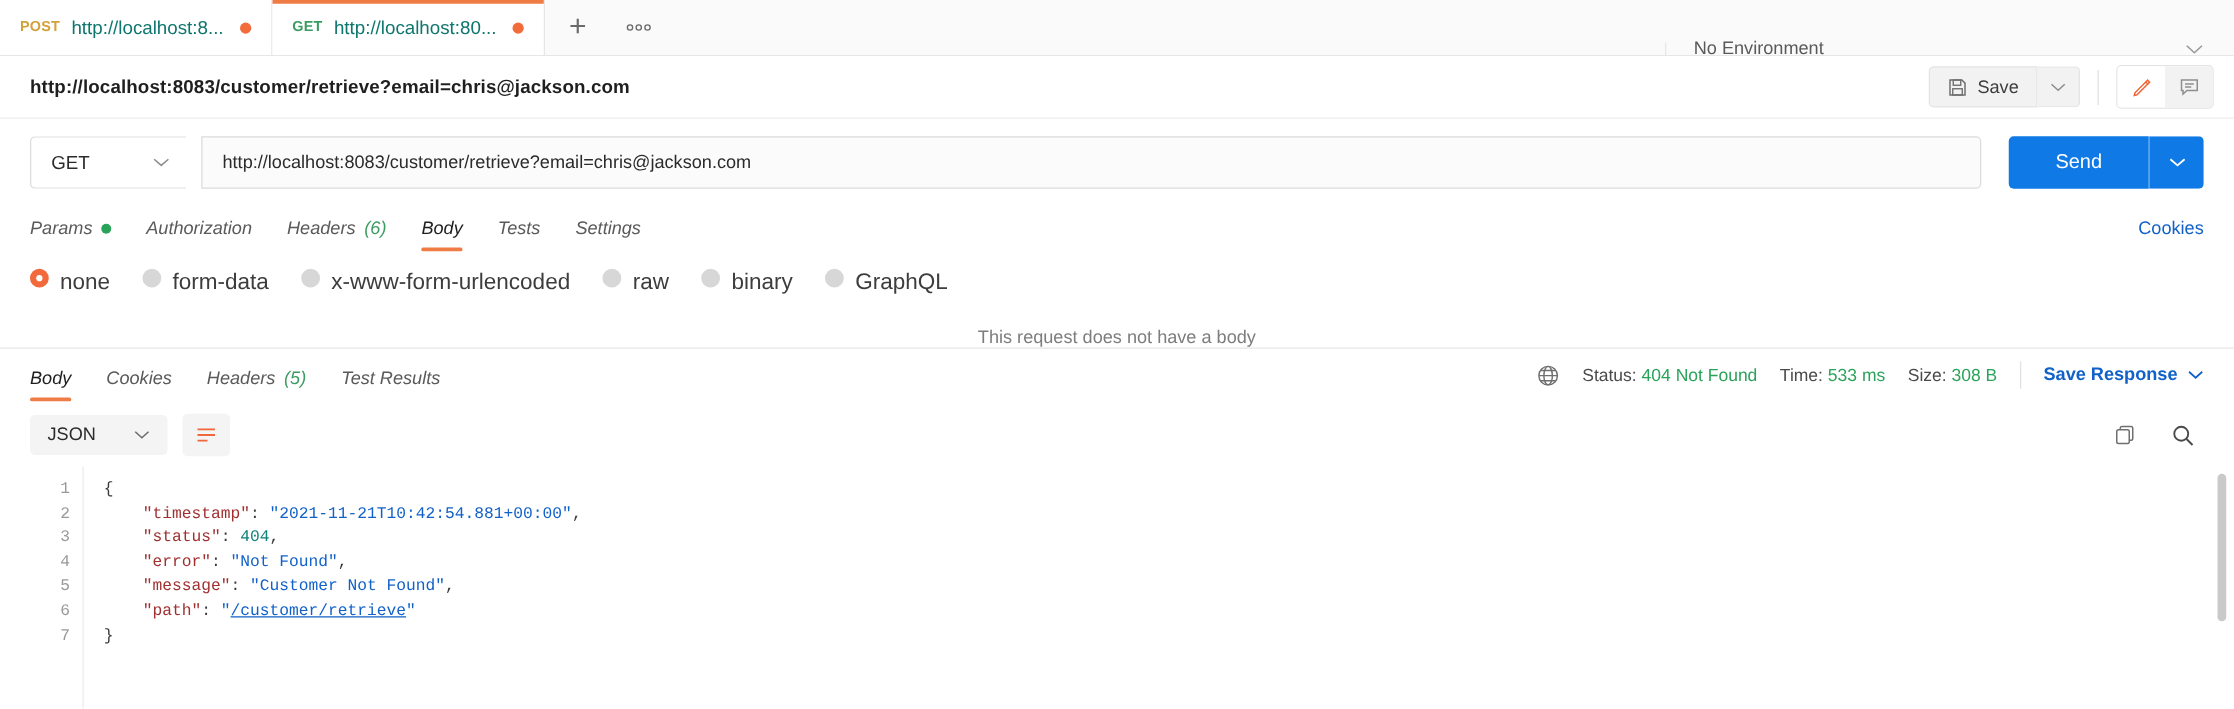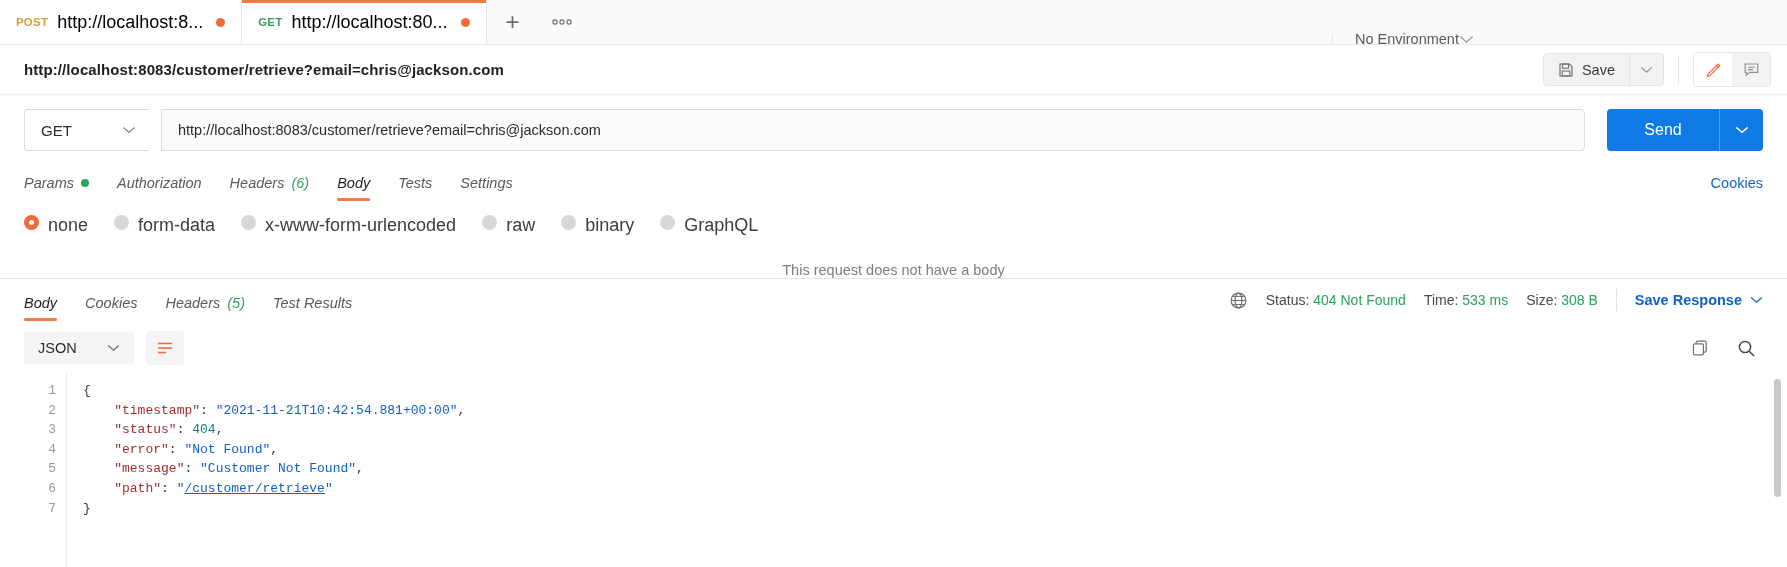--- a/index.html
+++ b/index.html
@@ -26,34 +26,34 @@
   }
   .req-tab.active::before {
     content:""; position:absolute; left:0; right:0; top:0; height:3px; background:#ef7b45;
   }
   .req-tab .method {
     font-size: 11.5px; font-weight: 700; letter-spacing: .2px;
   }
   .method.post { color: #d4a13b; }
   .method.get  { color: #3b9c62; }
   .req-tab .tname {
-    font-size: 18px; color: #000000; white-space: nowrap;
+    font-size: 15px; color: #0f766e; white-space: nowrap;
   }
   .req-tab .dot {
     width: 9px; height: 9px; border-radius: 50%; background: #f26b3a; flex: none; margin-left: 4px;
   }
   .tab-plus, .tab-more {
     display:flex; align-items:center; justify-content:center; cursor:pointer; color:#6b6b6b;
   }
   .tab-plus { width: 52px; font-size: 24px; font-weight: 300; }
   .tab-more { width: 46px; font-size: 15px; letter-spacing: 1px; }
   .tabstrip .spacer { flex: 1; border-bottom: 0; background:#fafafa; }
   .env-box {
     width: 455px; border-left: 1px solid #e6e6e6; background:#fafafa;
-    display:flex; align-items:center; 
+    display:flex; align-items:center; justify-content: space-between;
     padding: 0 24px 0 22px; cursor: pointer; margin-top: 34px;
   }
   .env-box .env-label { font-size: 14.5px; color: #5a5a5a; }
   .chev { color:#9a9a9a; font-size: 13px; line-height:1; }
 
   
   .title-row {
     height: 50px; display:flex; align-items:center;
     padding: 0 16px 0 24px; border-bottom: 1px solid #ededed; flex:none; background:#fff;
   }

